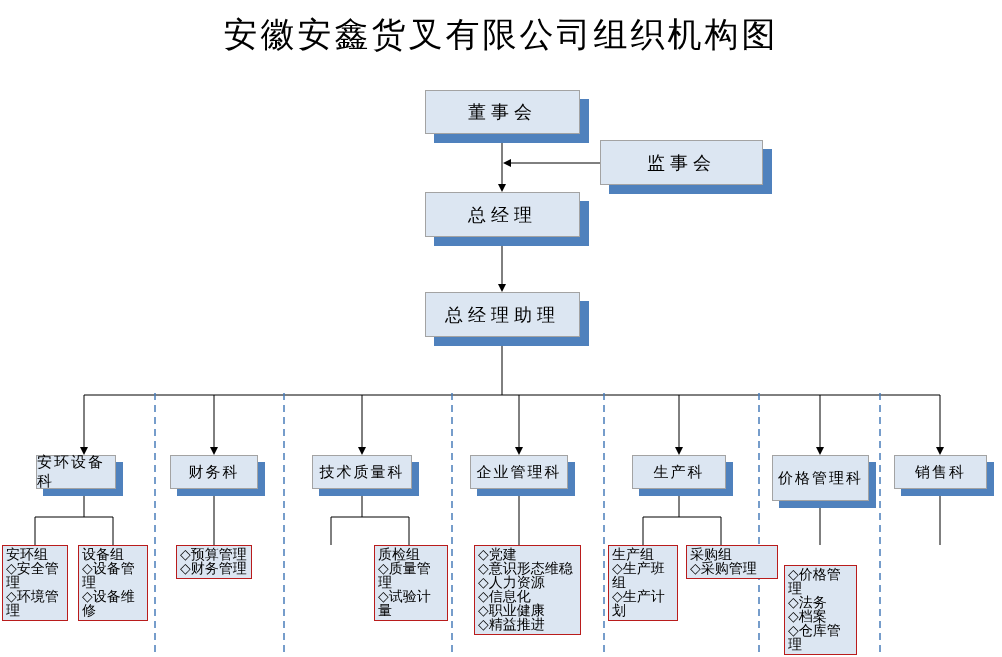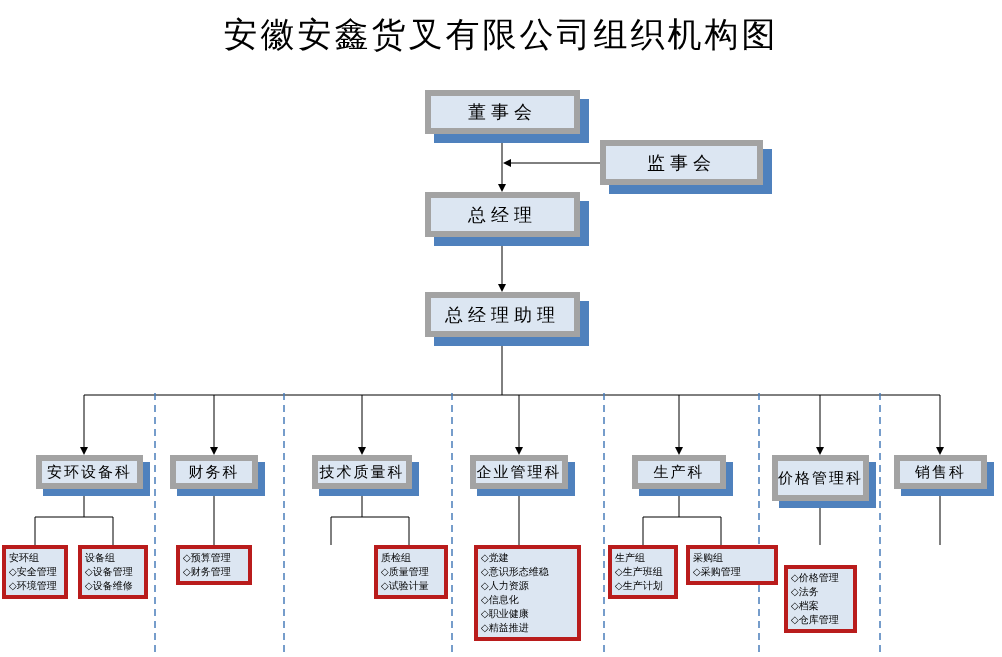--- a/index.html
+++ b/index.html
@@ -11,32 +11,32 @@
     overflow:hidden;
   }
   #connector-layer{position:absolute;left:0;top:0;z-index:0;}
   .chart-title{
     position:absolute;left:0;top:6px;width:100%;
     text-align:center;font-size:34px;letter-spacing:3px;
     color:#000;z-index:2;margin-top:6px;
   }
   .box{
     position:absolute;box-sizing:border-box;
-    background:#dce6f2;border:6px solid #a3a3a3;
+    background:#dce6f2;border:1px solid #a3a3a3;
     display:flex;align-items:center;justify-content:center;
     color:#000;z-index:2;
   }
   .shadow-lg{box-shadow:9px 9px 0 0 #4f81bd;}
   .shadow-sm{box-shadow:7px 7px 0 0 #4f81bd;}
   .top-box{font-size:18px;letter-spacing:5px;}
   .dept-box{font-size:15px;letter-spacing:2px;}
   .sub-box{
     position:absolute;box-sizing:border-box;
-    background:#dce6f2;border:4px solid #b91c1c;
-    font-size:10px;line-height:14px;padding:2px 3px;
+    background:#dce6f2;border:1px solid #b91c1c;
+    font-size:14px;line-height:14px;padding:2px 3px;
     color:#000;z-index:2;
   }
   .group-name{line-height:14px;}
   .group-items{white-space:pre-line;}
 </style>
 </head>
 <body>
 
 <div id="stage">
 
@@ -107,21 +107,21 @@
     </g>
   </svg>
 
   <div class="chart-title">安徽安鑫货叉有限公司组织机构图</div>
 
   <div class="box top-box shadow-lg" style="left:425px;top:90px;width:155px;height:44px">董事会</div>
   <div class="box top-box shadow-lg" style="left:600px;top:140px;width:163px;height:45px">监事会</div>
   <div class="box top-box shadow-lg" style="left:425px;top:192px;width:155px;height:45px">总经理</div>
   <div class="box top-box shadow-lg" style="left:425px;top:292px;width:155px;height:45px">总经理助理</div>
 
-  <div class="box dept-box shadow-sm" style="left:36px;top:455px;width:107px;height:34px">安环设备科</div>
+  <div class="box dept-box shadow-sm" style="left:36px;top:455px;width:80px;height:34px">安环设备科</div>
   <div class="box dept-box shadow-sm" style="left:170px;top:455px;width:88px;height:34px">财务科</div>
   <div class="box dept-box shadow-sm" style="left:312px;top:455px;width:100px;height:34px">技术质量科</div>
   <div class="box dept-box shadow-sm" style="left:470px;top:455px;width:98px;height:34px">企业管理科</div>
   <div class="box dept-box shadow-sm" style="left:632px;top:455px;width:94px;height:34px">生产科</div>
   <div class="box dept-box shadow-sm" style="left:772px;top:455px;width:97px;height:46px">价格管理科</div>
   <div class="box dept-box shadow-sm" style="left:894px;top:455px;width:93px;height:34px">销售科</div>
 
   <div class="sub-box" style="left:2px;top:545px;width:66px">
     <div class="group-name">安环组</div>
     <div class="group-items">◇安全管理

